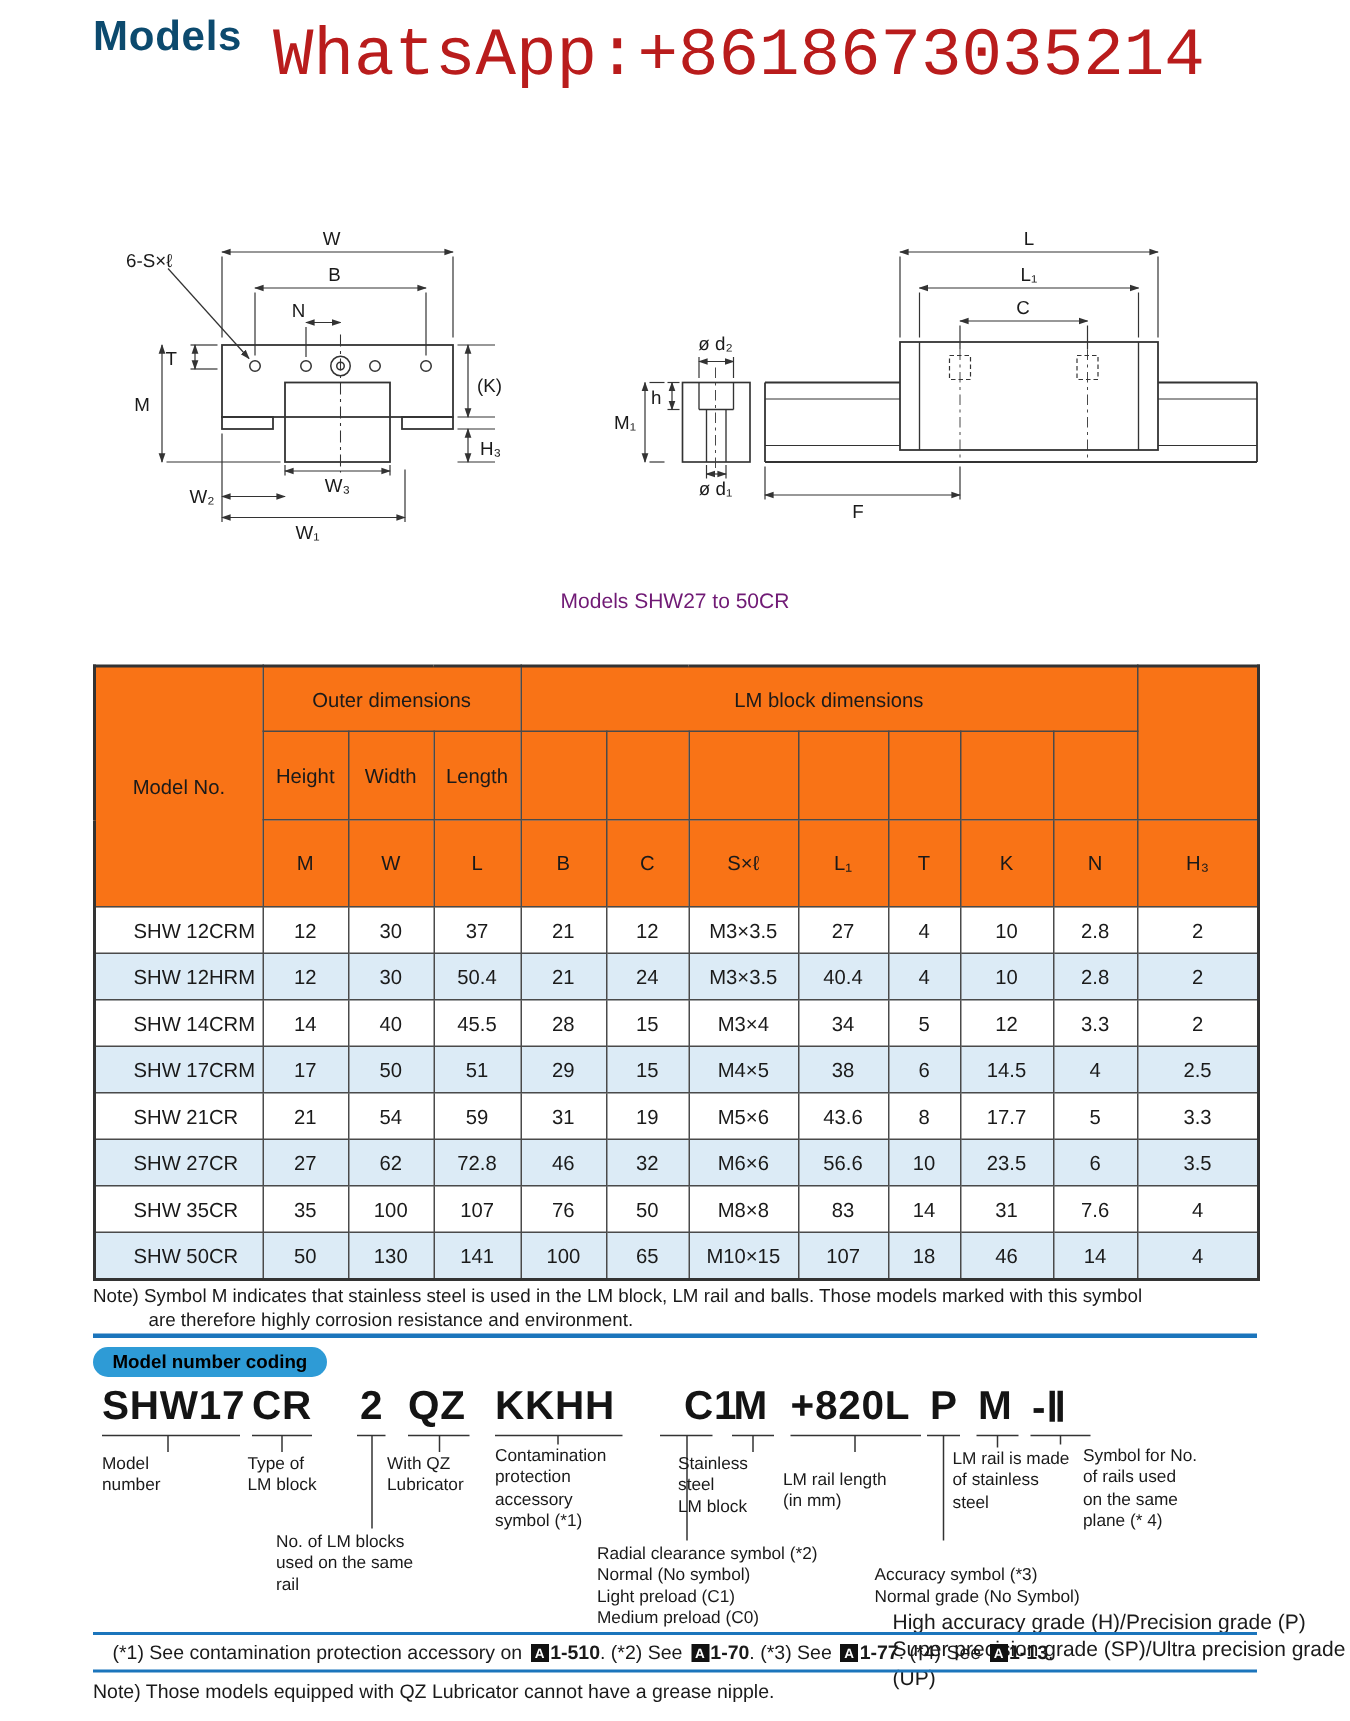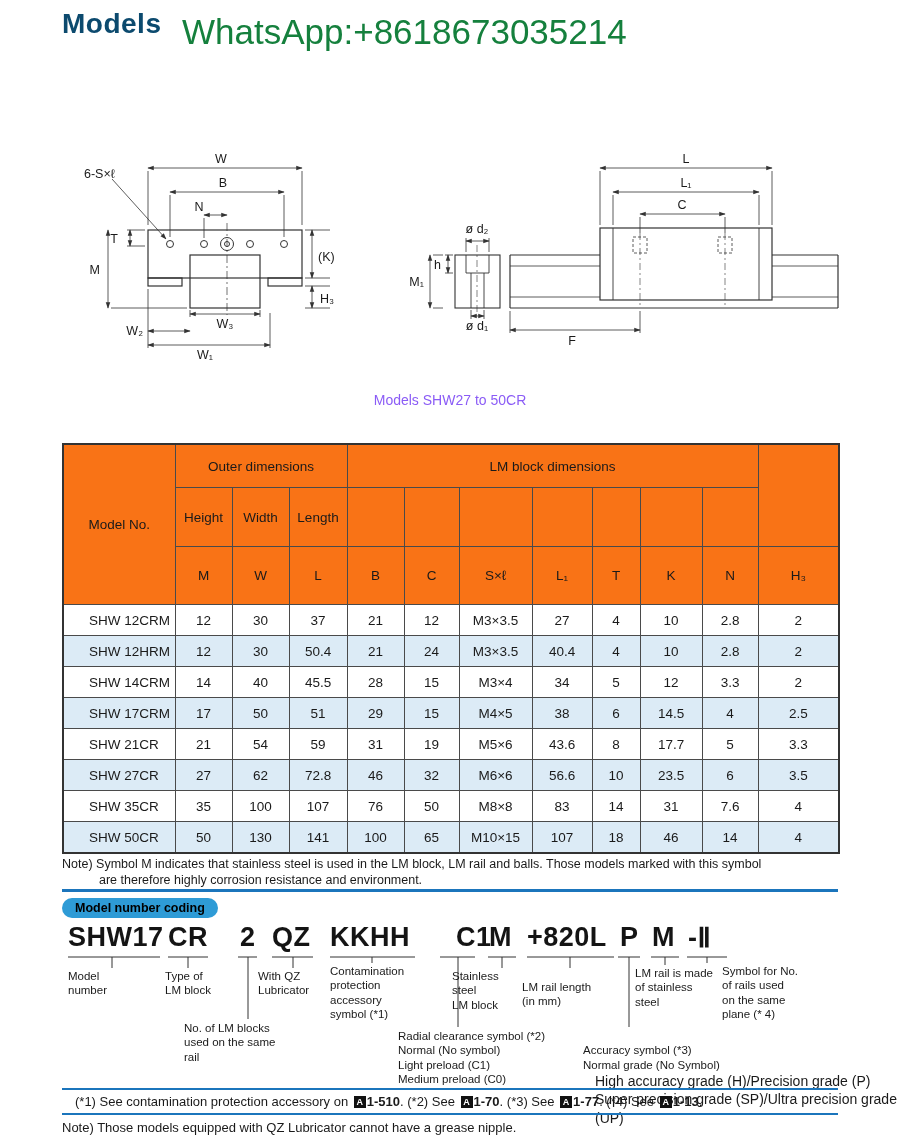--- a/index.html
+++ b/index.html
@@ -1,25 +1,25 @@
 <!DOCTYPE html>
 <html><head>
 <meta charset="utf-8">
 <style>
   html,body{margin:0;padding:0;}
   body{width:900px;height:1147px;position:relative;background:#fff;
        font-family:"Liberation Sans",sans-serif;color:#222;overflow:hidden;}
   .abs{position:absolute;}
 
   .models-title{left:62px;top:8px;font-size:28px;font-weight:bold;color:#0c4a6e;letter-spacing:.5px;}
-  .whatsapp{left:182px;top:12px;font-size:35px;color:#15803d;}
+  .whatsapp{left:182px;top:12px;font-size:45px;color:#b91c1c;font-family:Liberation Mono, monospace;}
 
   .diagrams{left:0;top:145px;width:900px;height:228px;}
   .diagrams text{font-size:12.5px;fill:#1a1a1a;font-family:"Liberation Sans",sans-serif;}
-  .caption{left:0;top:392px;width:900px;text-align:center;font-size:14px;color:#8b5cf6;}
+  .caption{left:0;top:392px;width:900px;text-align:center;font-size:14px;color:#701a75;}
 
   table.dims{position:absolute;left:62px;top:443px;width:776px;border-collapse:collapse;table-layout:fixed;}
   .dims th,.dims td{border:1px solid #4a4a4a;text-align:center;font-weight:normal;
                     font-size:13.5px;color:#1a1a1a;padding:0;}
   .dims{border:2px solid #333;}
   .dims thead th{background:#f97316;}
   .dims thead tr.hr1 th{height:42px;}
   .dims thead tr.hr2 th{height:58px;}
   .dims thead tr.hr3 th{height:57px;}
   .dims tbody td{height:30px;background:#fff;}

